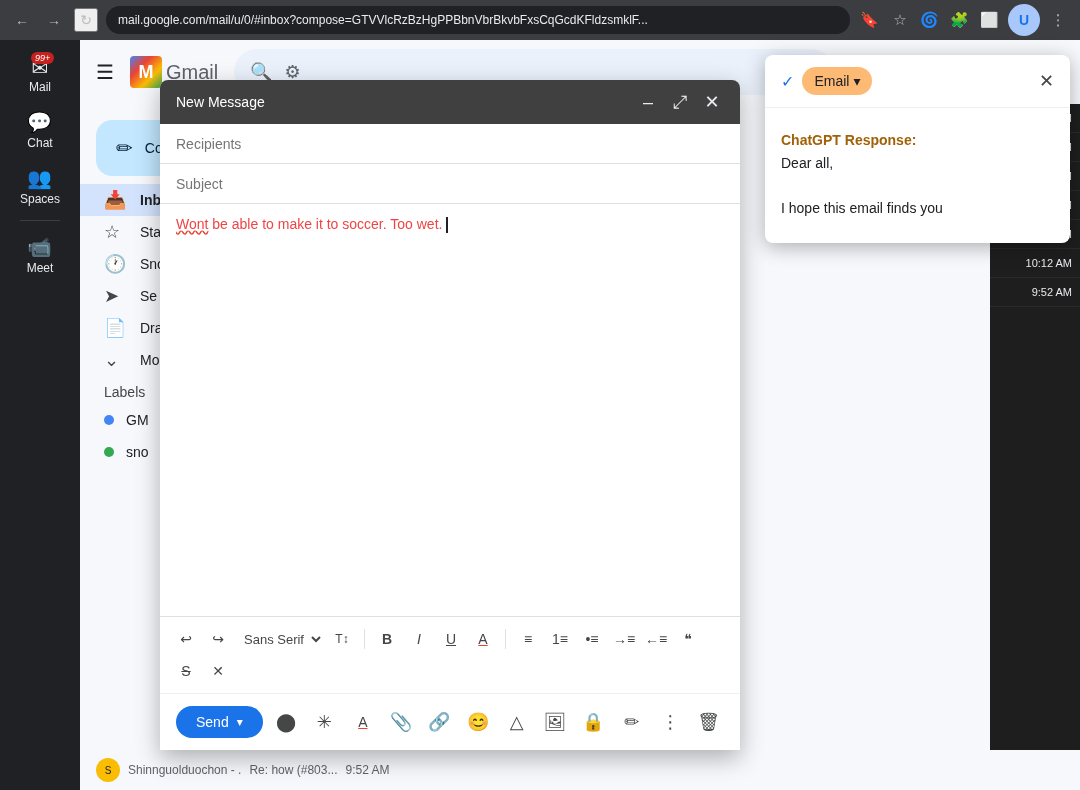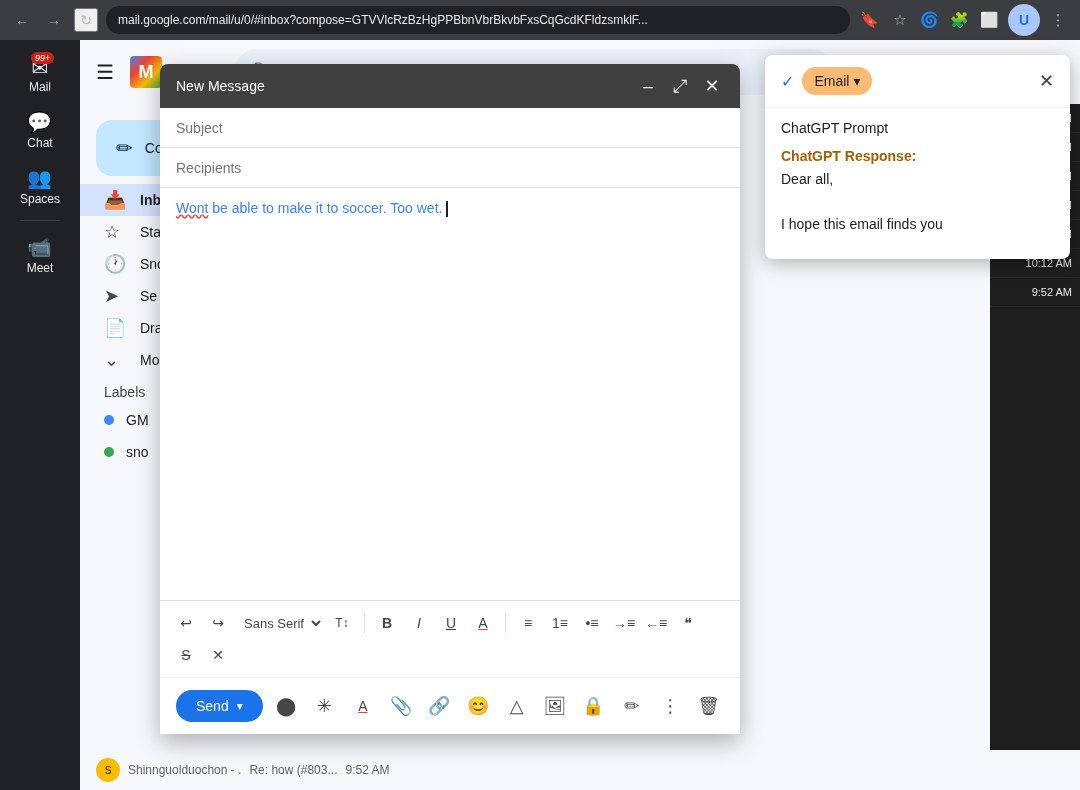--- a/index.html
+++ b/index.html
@@ -224,21 +224,21 @@
       height: 32px;
     }
     .label-dot {
       width: 10px; height: 10px; border-radius: 50%;
     }
 
     
     .compose-window {
       position: absolute;
       left: 160px;
-      top: 64px;
+      top: 80px;
       width: 580px;
       height: 670px;
       background: white;
       border-radius: 8px 8px 0 0;
       box-shadow: 0 8px 24px rgba(0,0,0,0.3);
       display: flex;
       flex-direction: column;
       z-index: 10;
     }
     .compose-header {
@@ -269,21 +269,21 @@
       display: flex; align-items: center;
     }
     .compose-field input {
       border: none; outline: none; flex: 1;
       font-size: 14px; color: #202124;
       background: transparent;
     }
     .compose-body {
       flex: 1;
       padding: 12px 16px;
-      font-size: 14px; color: #3b82f6;
+      font-size: 14px; color: #ef4444;
       overflow-y: auto;
       position: relative;
     }
     .compose-body .body-text {
       text-decoration-line: underline;
       text-decoration-style: wavy;
       text-decoration-color: #ea4335;
       display: inline;
     }
     .compose-toolbar {
@@ -577,24 +577,24 @@
 <div class="compose-window">
   <div class="compose-header">
     <span>New Message</span>
     <div class="compose-header-actions">
       <span class="compose-header-btn">–</span>
       <span class="compose-header-btn">⤢</span>
       <span class="compose-header-btn">✕</span>
     </div>
   </div>
   <div class="compose-field">
+    <input type="text" style="width: 100%;" placeholder="Recipients">
+  </div>
+  <div class="compose-field">
     <input type="text" style="width: 100%;" placeholder="Subject">
-  </div>
-  <div class="compose-field">
-    <input type="text" style="width: 100%;" placeholder="Recipients">
   </div>
   <div class="compose-body">
     <span class="body-text">Wont</span><span> be able to make it to soccer. Too wet.</span>
     <span class="cursor"></span>
   </div>
   <div class="compose-toolbar">
     <button class="toolbar-btn">↩</button>
     <button class="toolbar-btn">↪</button>
     <select class="font-select">
       <option>Sans Serif</option>
@@ -642,21 +642,20 @@
 <div class="chatgpt-panel">
   <div class="chatgpt-header">
     <span class="chatgpt-check">✓</span>
     <div class="chatgpt-dropdown">
       <span>Email</span>
       <span>▾</span>
     </div>
     <span class="chatgpt-close">✕</span>
   </div>
   <div class="chatgpt-body">
-    <div class="chatgpt-label">ChatGPT Prompt</div>
     <div class="chatgpt-response-label">ChatGPT Response:</div>
     <div class="chatgpt-response-text">
       Dear all,<br><br>I hope this email finds you
     </div>
   </div>
 </div>
 
 <div class="bottom-bar">
   <div class="bottom-bar-avatar">S</div>
   <span class="bottom-bar-item">Shinnguolduochon - .</span>

